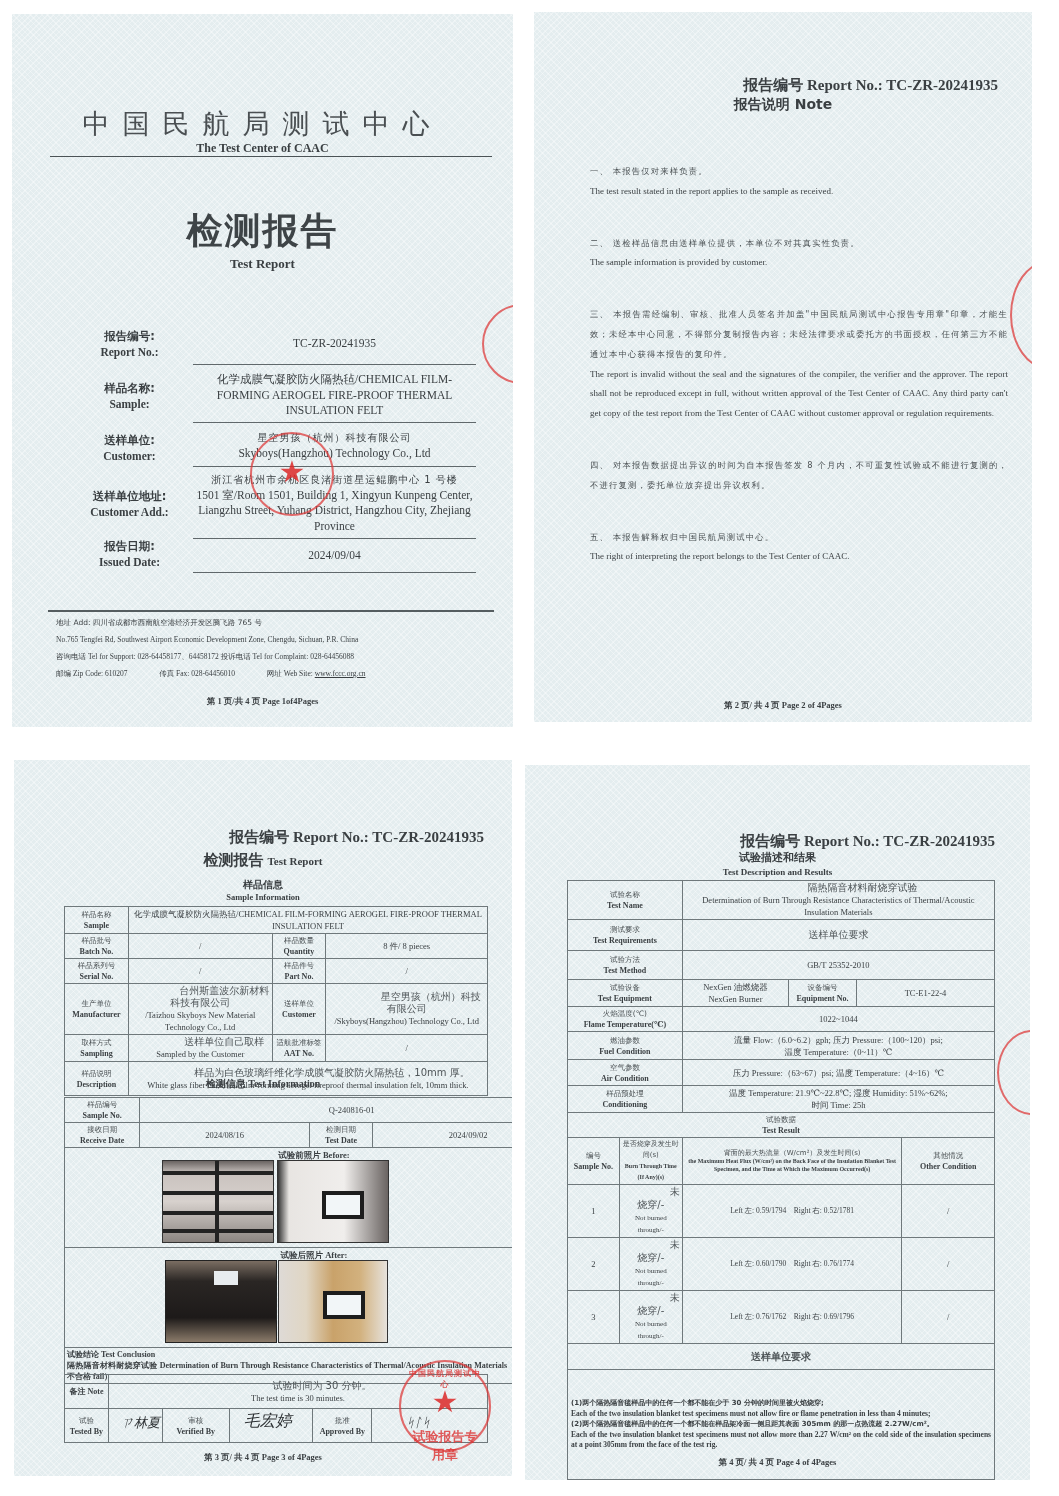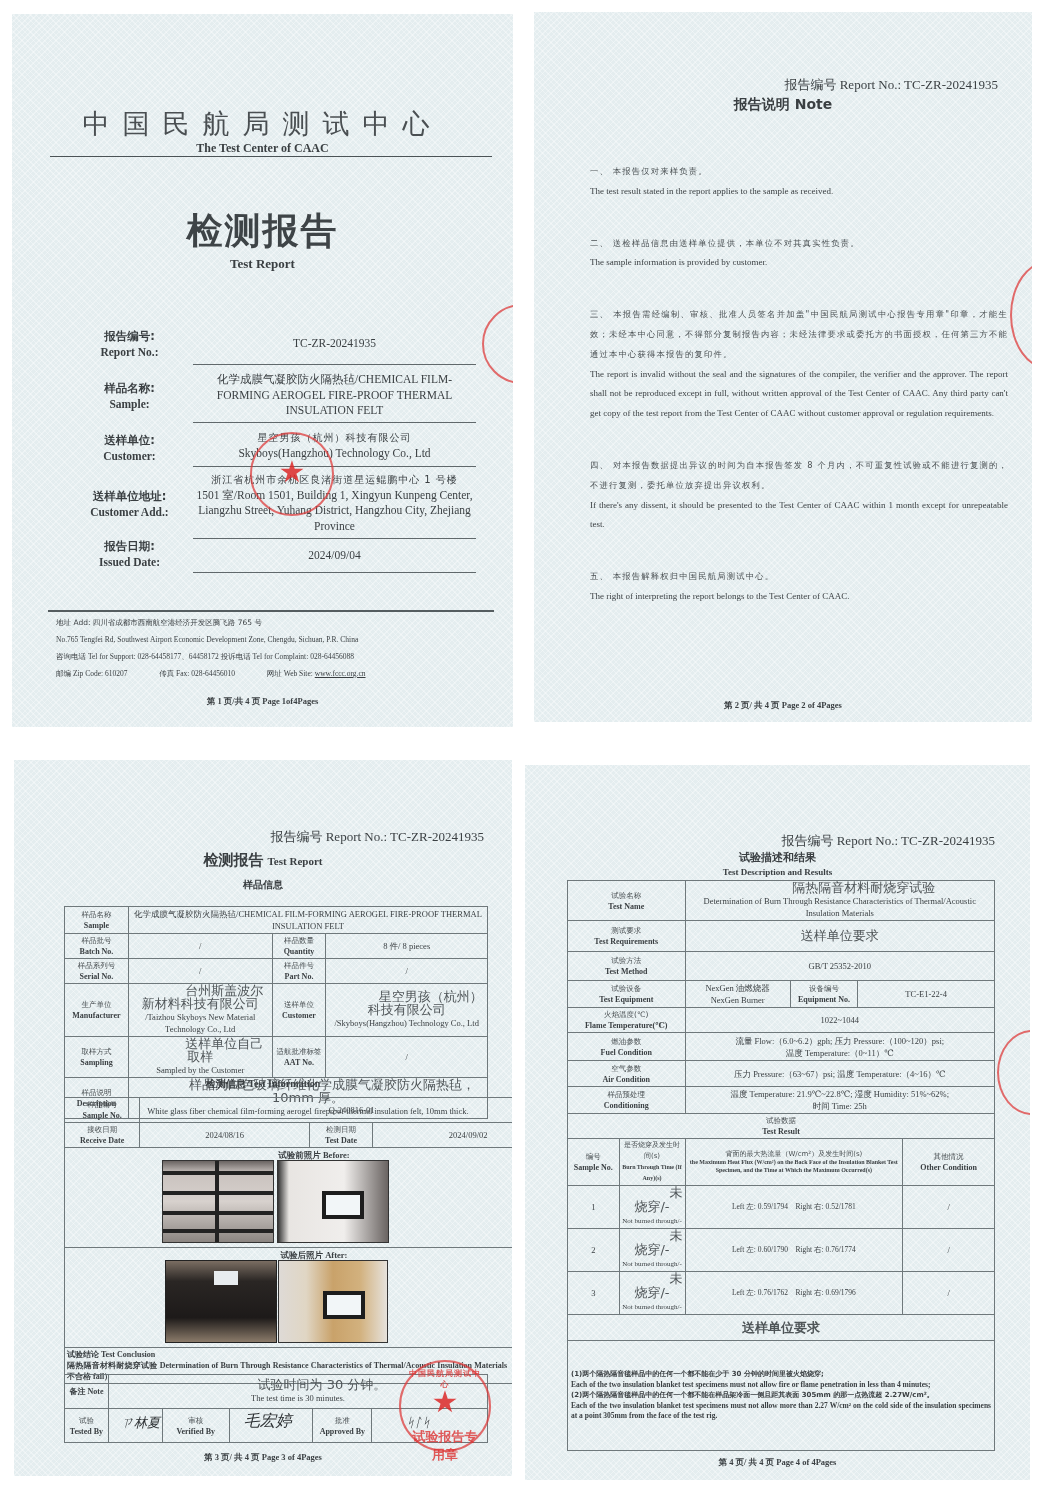--- a/index.html
+++ b/index.html
@@ -31,31 +31,31 @@
   .p1-row { left: 50px; width: 415px; }
   .p1-label { position: absolute; left: 0; width: 135px; text-align: center; font-size: 11.5px; font-weight: bold; line-height: 16px; }
   .p1-value { position: absolute; left: 130px; width: 285px; text-align: center; font-size: 11.5px; line-height: 15.5px; }
   .p1-line { position: absolute; left: 131px; width: 283px; height: 1px; background: #60686b; }
   .p1-foot-rule { left: 36px; width: 446px; top: 596px; height: 2px; background: #555d60; }
   .p1-foot { left: 44px; font-size: 7.5px; line-height: 17px; }
   .p1-foot a, .link { color: #3a3f42; text-decoration: underline; }
   .pagenum { font-size: 8.5px; font-weight: bold; text-align: center; left: 0; width: 100%; }
 
   
-  .rno { font-size: 13px; font-weight: normal; }
+  .rno { font-size: 15px; font-weight: bold; }
   .p2-title { left: 0; width: 100%; top: 84px; text-align: center; font-size: 14px; font-weight: bold; }
   .p2-body { left: 56px; width: 418px; top: 118px; font-size: 9px; line-height: 19.8px; text-align: justify; }
   .p2-body .cnl { font-family: "DejaVu Sans", sans-serif; font-size: 8.3px; letter-spacing: 1.2px; color: #4a5053; margin-top: 32px; }
 
   
   table.doc { position: absolute; border-collapse: collapse; font-size: 8.5px; }
   table.doc td { border: 1px solid #6f787b; text-align: center; vertical-align: middle; padding: 1px 2px; line-height: 12px; }
   .lbl { font-weight: bold; font-size: 8px; line-height: 11px !important; }
   .lbl .cnt { font-family: "DejaVu Sans", sans-serif; font-weight: normal; font-size: 7.5px; display: block; color: #4a5053; }
-  .cnv { font-family: "DejaVu Sans", sans-serif; font-size: 13px; color: #4f5558; margin-left: 48px; }
+  .cnv { font-family: "DejaVu Sans", sans-serif; font-size: 10px; color: #4f5558; margin-left: 48px; }
   .stamp {
     position: absolute; border: 2.5px solid rgba(222,60,60,0.75); border-radius: 50%;
   }
   .stamp-star { position: absolute; color: rgba(220,40,40,0.85); text-align: center; }
   .stamp-txt { position: absolute; color: rgba(220,50,50,0.8); font-family: "DejaVu Sans", sans-serif; font-weight: bold; text-align: center; }
   .sig { position: absolute; font-family: "DejaVu Serif", serif; font-style: italic; color: #2c3033; text-align: center; }
 </style>
 </head>
 <body>
 
@@ -125,39 +125,39 @@
   </div>
   <div class="abs p2-title cn">报告说明 Note</div>
   <div class="abs p2-body">
     <div class="cnl">一、 本报告仅对来样负责。</div>
     <div>The test result stated in the report applies to the sample as received.</div>
     <div class="cnl">二、 送检样品信息由送样单位提供，本单位不对其真实性负责。</div>
     <div>The sample information is provided by customer.</div>
     <div class="cnl">三、 本报告需经编制、审核、批准人员签名并加盖"中国民航局测试中心报告专用章"印章，才能生效；未经本中心同意，不得部分复制报告内容；未经法律要求或委托方的书面授权，任何第三方不能通过本中心获得本报告的复印件。</div>
     <div>The report is invalid without the seal and the signatures of the compiler, the verifier and the approver. The report shall not be reproduced except in full, without written approval of the Test Center of CAAC. Any third party can't get copy of the test report from the Test Center of CAAC without customer approval or regulation requirements.</div>
     <div class="cnl">四、 对本报告数据提出异议的时间为自本报告签发 8 个月内，不可重复性试验或不能进行复测的，不进行复测，委托单位放弃提出异议权利。</div>
-    <div>If there's any dissent, it should be presented to the Test Center of CAAC within 1 month except for unrepeatable test.</div>
     <div class="cnl">五、 本报告解释权归中国民航局测试中心。</div>
     <div>The right of interpreting the report belongs to the Test Center of CAAC.</div>
   </div>
   <div class="stamp" style="left:476px;top:248px;width:80px;height:110px"></div>
   <div class="abs pagenum" style="top:688px">第 2 页/ 共 4 页 Page 2 of 4Pages</div>
 </div>
 
 <div id="p3" class="page">
   <div class="abs rno" style="right:28px;top:68px">
     <span>报告编号 Report No.:</span>
     <span>TC-ZR-20241935</span>
   </div>
   <div class="abs center" style="left:0;width:100%;top:91px">
     <span class="cn bold" style="font-size:15px">检测报告</span>
     <span class="bold" style="font-size:11px">Test Report</span>
   </div>
   <div class="abs center" style="left:0;width:100%;top:118px;line-height:13px">
     <div class="cn bold" style="font-size:10px">样品信息</div>
+    <div class="bold" style="font-size:8.5px">Sample Information</div>
   </div>
 
   <table class="doc" style="left:50px;top:146px;width:424px">
     <colgroup>
         <col style="width:64px">
         <col style="width:144px">
         <col style="width:54px">
         <col style="width:162px">
       </colgroup>
     <tbody>

